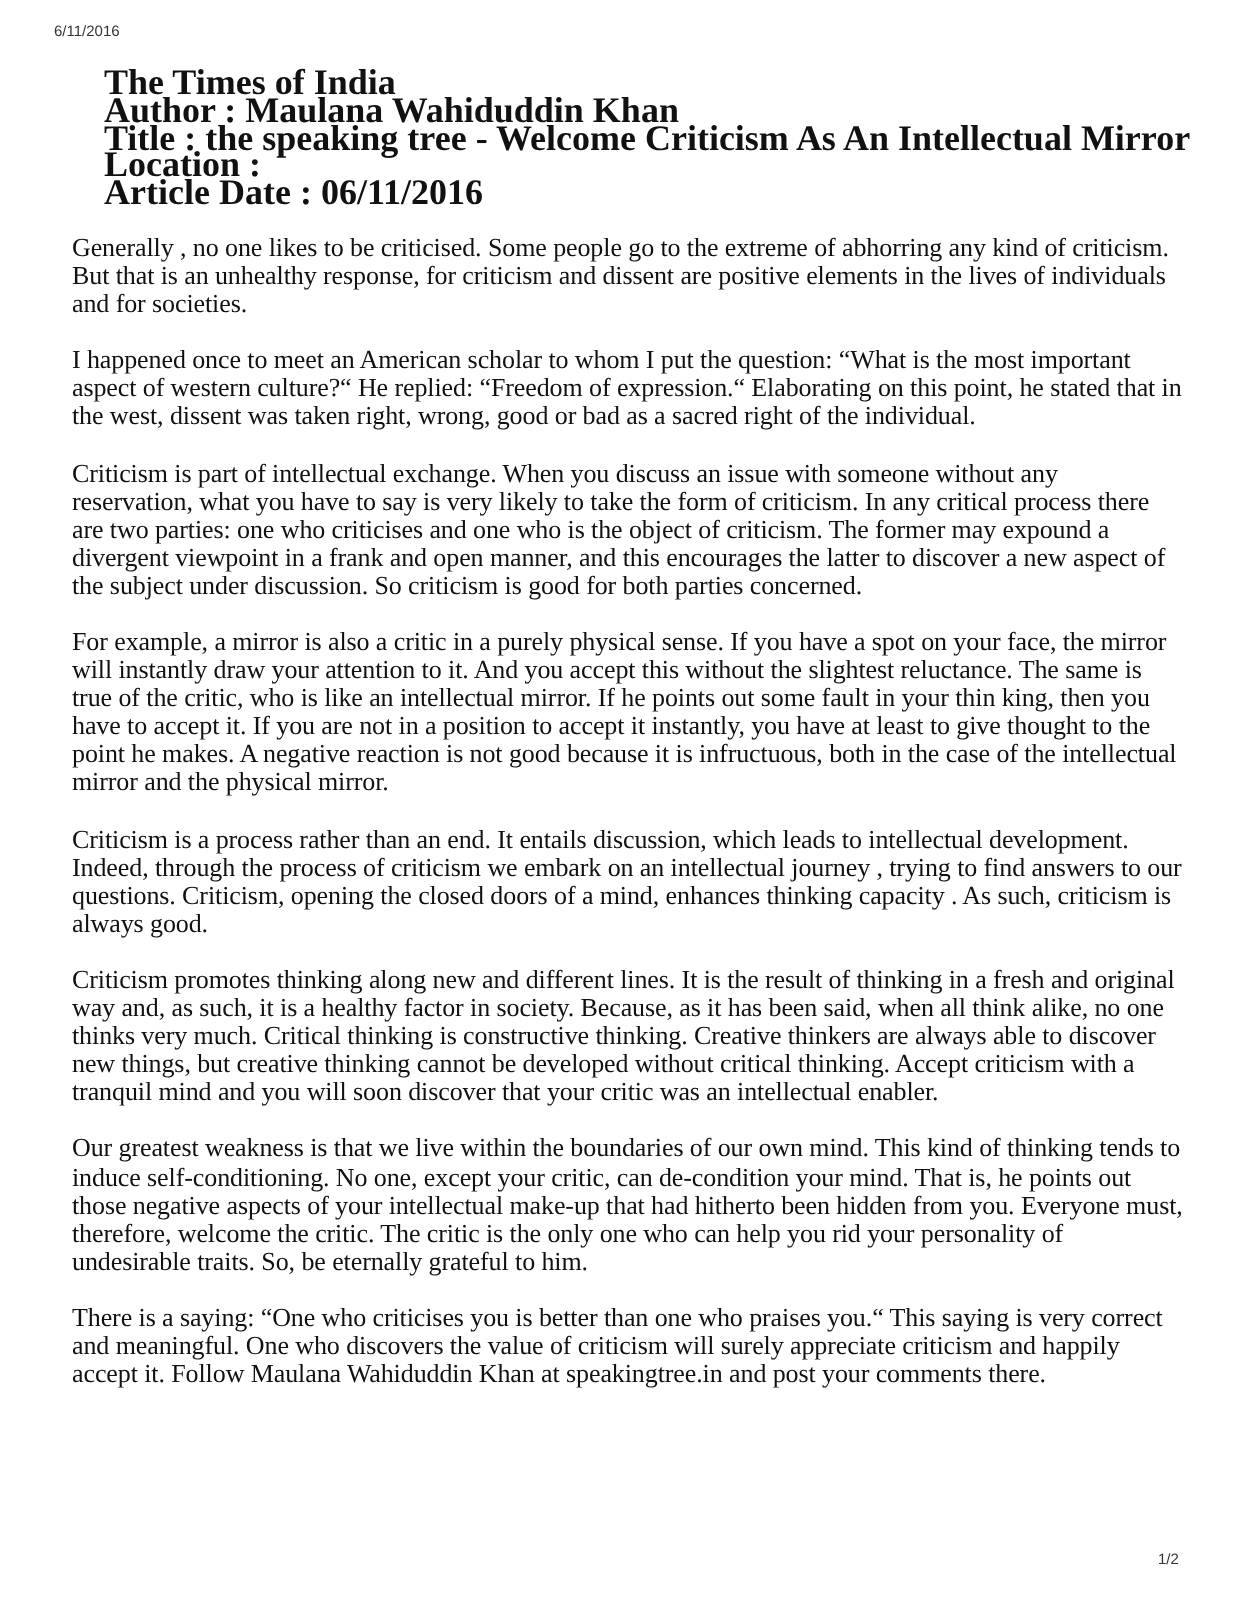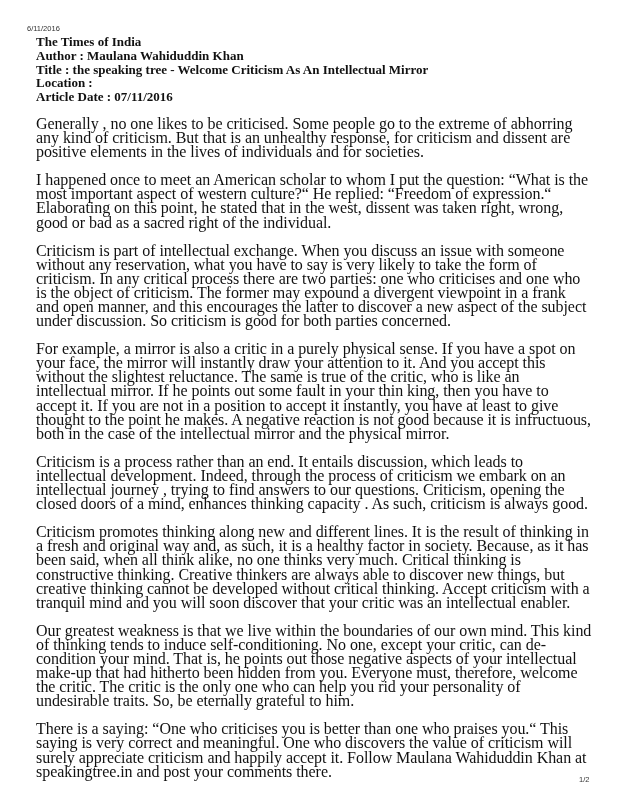--- a/index.html
+++ b/index.html
@@ -10,21 +10,21 @@
     body {
       width: 618px;
       height: 800px;
       position: relative;
       overflow: hidden;
       color: #111111;
     }
     .print-date {
       position: absolute;
       left: 27px;
-      top: 24px;
+      top: 11px;
       font-family: "Liberation Sans", sans-serif;
       font-size: 7.5px;
       color: #333333;
     }
     .page-number {
       position: absolute;
       left: 579px;
       top: 775px;
       font-family: "Liberation Sans", sans-serif;
       font-size: 7.5px;
@@ -33,47 +33,47 @@
     }
     .article {
       position: absolute;
       left: 36px;
       top: 35px;
       width: 556px;
       font-family: "Liberation Serif", serif;
     }
     .meta {
       font-weight: bold;
-      font-size: 13px;
+      font-size: 18px;
       line-height: 13.8px;
-      margin: 0 0 13px 0;
+      margin: 0 0 13px 16px;
     }
     .meta div {
       white-space: nowrap;
     }
     .body p {
-      font-size: 16px;
+      font-size: 13px;
       line-height: 14.1px;
       margin: 2px 0 14px 0;
       letter-spacing: -0.05px;
       word-spacing: 0px;
     }
   </style>
 </head>
 <body>
 
 <div class="print-date">6/11/2016</div>
 
 <div class="article">
   <div class="meta">
     <div>The Times of India</div>
     <div>Author : Maulana Wahiduddin Khan</div>
     <div>Title : the speaking tree - Welcome Criticism As An Intellectual Mirror</div>
     <div>Location :</div>
-    <div>Article Date : 07/11/2016</div>
+    <div>Article Date : 06/11/2016</div>
   </div>
   <div class="body">
     <p>Generally , no one likes to be criticised. Some people go to the extreme of abhorring any kind of criticism. But that is an unhealthy response, for criticism and dissent are positive elements in the lives of individuals and for societies.</p>
     <p>I happened once to meet an American scholar to whom I put the question: “What is the most important aspect of western culture?“ He replied: “Freedom of expression.“ Elaborating on this point, he stated that in the west, dissent was taken  right, wrong, good or bad  as a sacred right of the individual.</p>
     <p>Criticism is part of intellectual exchange. When you discuss an issue with someone without any reservation, what you have to say is very likely to take the form of criticism. In any critical process there are two parties: one who criticises and one who is the object of criticism. The former may expound a divergent viewpoint in a frank and open manner, and this encourages the latter to discover a new aspect of the subject under discussion. So criticism is good for both parties concerned.</p>
     <p>For example, a mirror is also a critic  in a purely physical sense. If you have a spot on your face, the mirror will instantly draw your attention to it. And you accept this without the slightest reluctance. The same is true of the critic, who is like an intellectual mirror. If he points out some fault in your thin king, then you have to accept it. If you are not in a position to accept it instantly, you have at least to give thought to the point he makes. A negative reaction is not good because it is infructuous, both in the case of the intellectual mirror and the physical mirror.</p>
     <p>Criticism is a process rather than an end. It entails discussion, which leads to intellectual development. Indeed, through the process of criticism we embark on an intellectual journey , trying to find answers to our questions. Criticism, opening the closed doors of a mind, enhances thinking capacity . As such, criticism is always good.</p>
     <p>Criticism promotes thinking along new and different lines. It is the result of thinking in a fresh and original way and, as such, it is a healthy factor in society. Because, as it has been said, when all think alike, no one thinks very much. Critical thinking is constructive thinking. Creative thinkers are always able to discover new things, but creative thinking cannot be developed without critical thinking. Accept criticism with a tranquil mind and you will soon discover that your critic was an intellectual enabler.</p>
     <p>Our greatest weakness is that we live within the boundaries of our own mind. This kind of thinking tends to induce self-conditioning. No one, except your critic, can de-condition your mind. That is, he points out those negative aspects of your intellectual make-up that had hitherto been hidden from you. Everyone must, therefore, welcome the critic. The critic is the only one who can help you rid your personality of undesirable traits. So, be eternally grateful to him.</p>
     <p>There is a saying: “One who criticises you is better than one who praises you.“ This saying is very correct and meaningful. One who discovers the value of criticism will surely appreciate criticism and happily accept it. Follow Maulana Wahiduddin Khan at speakingtree.in and post your comments there.</p>

